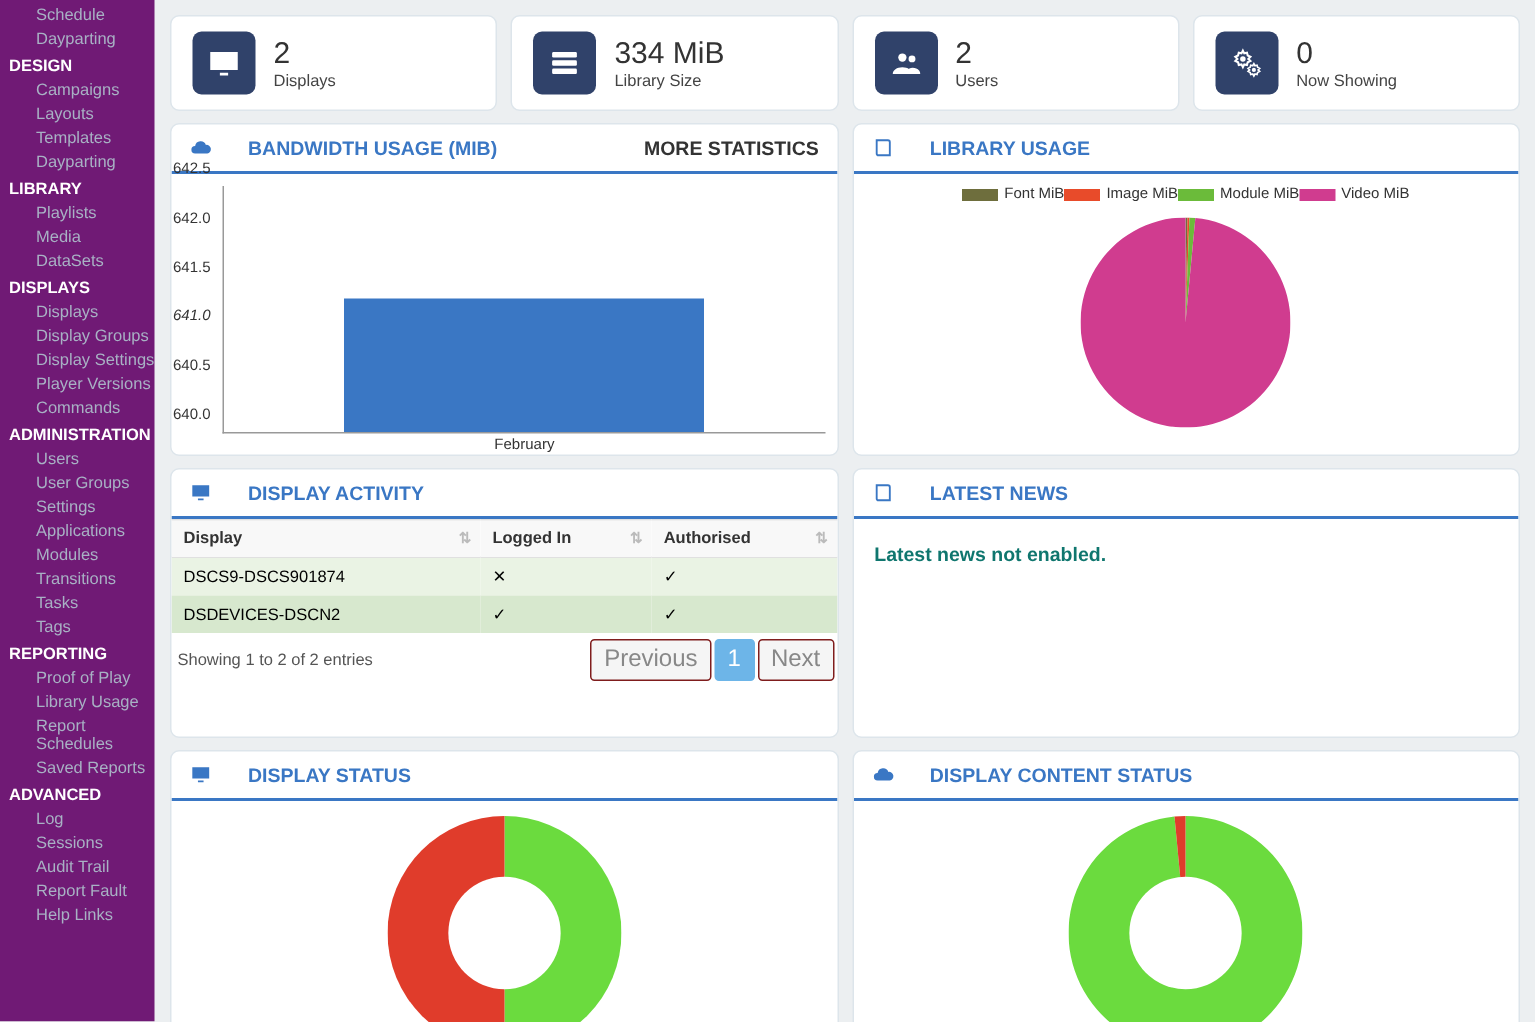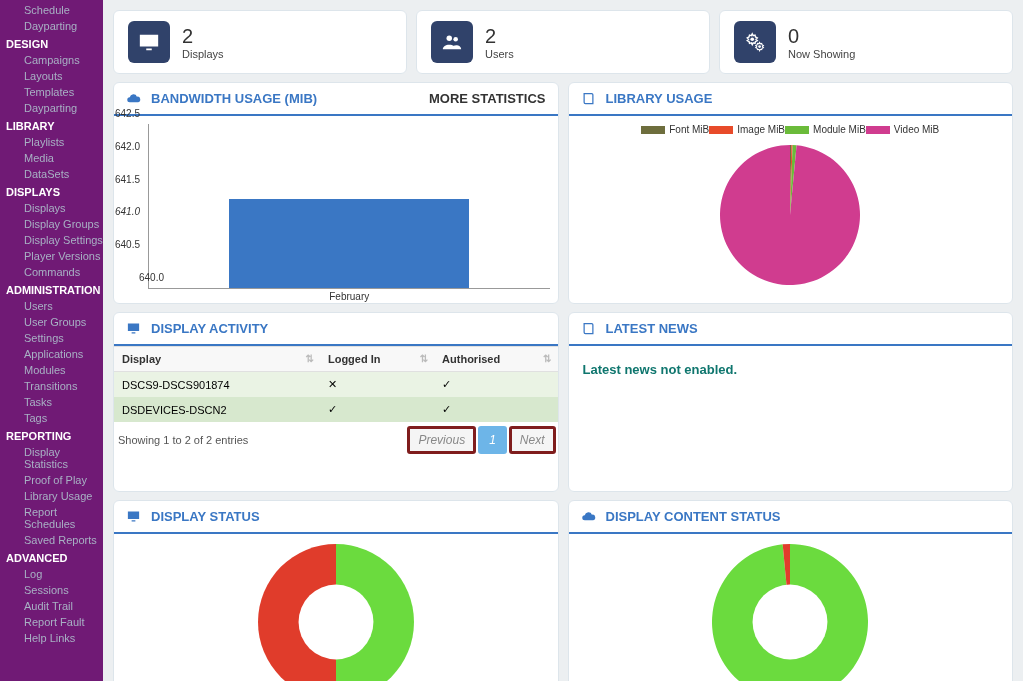--- a/index.html
+++ b/index.html
@@ -11,41 +11,41 @@
 .stats-row { display: flex; gap: 9px; margin-bottom: 8px; }
 .stat-card { flex: 1; background: #fff; border: 1px solid #dde5eb; border-radius: 6px; padding: 10px 14px; display: flex; align-items: center; gap: 12px; }
 .stat-icon { width: 42px; height: 42px; background: #30426a; border-radius: 6px; display: flex; align-items: center; justify-content: center; color: #fff; font-size: 18px; }
 .stat-icon svg { width: 22px; height: 22px; fill: #fff; }
 .stat-content { display: flex; flex-direction: column; }
 .stat-value { font-size: 20px; font-weight: 500; color: #333; }
 .stat-label { font-size: 11px; color: #444; }
 .panels-row { display: flex; gap: 9px; margin-bottom: 8px; }
 .panel { flex: 1; background: #fff; border: 1px solid #dde5eb; border-radius: 6px; overflow: hidden; }
 .panel-header { padding: 8px 12px; display: flex; align-items: center; gap: 8px; border-bottom: 2px solid #3a77c4; }
-.panel-title { color: #3a77c4; font-weight: bold; font-size: 13px; display: flex; align-items: center; gap: 10px; }
+.panel-title { color: #3a77c4; font-weight: bold; font-size: 13px; display: flex; align-items: center; gap: 24px; }
 .panel-title svg { width: 15px; height: 15px; fill: #3a77c4; }
 .panel-link { margin-left: auto; color: #333; font-weight: bold; font-size: 13px; cursor: pointer; }
 .panel-body { padding: 4px 8px 8px 8px; }
 .chart-bar { position: relative; height: 165px; border-left: 1px solid #999; border-bottom: 1px solid #999; margin-left: 26px; margin-top: 4px; }
 .chart-bar .bar { position: absolute; background: #3a77c4; bottom: 0; }
 .ytick { position: absolute; left: -34px; font-size: 10px; color: #333; transform: translateY(-50%); }
 .xtick { position: absolute; bottom: -14px; font-size: 10px; color: #333; transform: translateX(-50%); }
 .legend { display: flex; justify-content: center; padding: 4px 0; font-size: 10px; color: #333; }
 .legend span { display: flex; align-items: center; gap: 4px; }
 .legend i { width: 24px; height: 8px; display: inline-block; }
 .pie-container { display: flex; justify-content: center; padding: 6px 0 10px 0; }
 .table { width: 100%; border-collapse: collapse; font-size: 11px; }
 .table th { text-align: left; padding: 6px 8px; font-weight: bold; color: #333; border-top: 1px solid #e0e0e0; border-bottom: 1px solid #e0e0e0; background: #f8f8f8; position: relative; }
 .sort-icon { position: absolute; right: 6px; top: 6px; color: #bbb; font-size: 10px; }
 .table td { padding: 6px 8px; }
 .row-even { background: #eaf3e4; }
 .row-odd { background: #d7e8ce; }
 .table-info { font-size: 11px; color: #555; padding: 6px 2px; }
 .pagination { display: flex; justify-content: flex-end; gap: 2px; }
-.pagination button { border: 3px solid #7f1d1d; background: #f5f5f5; color: #888; padding: 4px 8px; font-size: 12px; border-radius: 3px; cursor: pointer; font-style: italic; }
+.pagination button { border: 1px solid #7f1d1d; background: #f5f5f5; color: #888; padding: 4px 8px; font-size: 16px; border-radius: 3px; cursor: pointer; }
 .pagination .active { background: #6db5e8; color: #fff; border-color: #6db5e8; }
 .news-text { font-size: 13px; font-weight: bold; color: #0f766e; padding: 12px 6px; }
 .table-footer { display: flex; justify-content: space-between; align-items: center; padding: 4px 2px; gap: 40px; }
 </style>
 </head>
 <body>
 
 <div class="sidebar" id="sidebar">
     <div class="sidebar-item">Schedule</div>
     <div class="sidebar-item">Dayparting</div>
@@ -67,21 +67,20 @@
     <div class="sidebar-heading">ADMINISTRATION</div>
     <div class="sidebar-item">Users</div>
     <div class="sidebar-item">User Groups</div>
     <div class="sidebar-item">Settings</div>
     <div class="sidebar-item">Applications</div>
     <div class="sidebar-item">Modules</div>
     <div class="sidebar-item">Transitions</div>
     <div class="sidebar-item">Tasks</div>
     <div class="sidebar-item">Tags</div>
     <div class="sidebar-heading">REPORTING</div>
-    <div class="sidebar-item">Display Statistics</div>
     <div class="sidebar-item">Proof of Play</div>
     <div class="sidebar-item">Library Usage</div>
     <div class="sidebar-item">Report Schedules</div>
     <div class="sidebar-item">Saved Reports</div>
     <div class="sidebar-heading">ADVANCED</div>
     <div class="sidebar-item">Log</div>
     <div class="sidebar-item">Sessions</div>
     <div class="sidebar-item">Audit Trail</div>
     <div class="sidebar-item">Report Fault</div>
     <div class="sidebar-item">Help Links</div>
@@ -96,20 +95,33 @@
           </svg>
         </div>
         <div class="stat-content">
           <span class="stat-value">2</span>
           <span class="stat-label">Displays</span>
         </div>
       </div>
       <div class="stat-card">
         <div class="stat-icon">
           <svg viewBox="0 0 24 24">
+            <rect x="3" y="4" width="18" height="4" rx="1"></rect>
+            <rect x="3" y="10" width="18" height="4" rx="1"></rect>
+            <rect x="3" y="16" width="18" height="4" rx="1"></rect>
+          </svg>
+        </div>
+        <div class="stat-content">
+          <span class="stat-value">334 MiB</span>
+          <span class="stat-label">Library Size</span>
+        </div>
+      </div>
+      <div class="stat-card">
+        <div class="stat-icon">
+          <svg viewBox="0 0 24 24">
             <circle cx="9" cy="8" r="3"></circle>
             <circle cx="16" cy="9" r="2.5"></circle>
             <path d="M2 20c0-3 3-5 7-5s7 2 7 5H2zm13 0c0-1.5-.5-2.8-1.3-3.8 1-.5 2-.7 2.8-.7 3 0 5.5 1.6 5.5 4.5H15z"></path>
           </svg>
         </div>
         <div class="stat-content">
           <span class="stat-value">2</span>
           <span class="stat-label">Users</span>
         </div>
       </div>
@@ -136,21 +148,21 @@
           <svg viewBox="0 0 24 24">
               <path d="M19 18H6a4 4 0 010-8 6 6 0 0111.5-1A4.5 4.5 0 0119 18z"></path>
             </svg>
           <span>BANDWIDTH USAGE (MIB)</span>
         </span>
         <span class="panel-link">MORE STATISTICS</span>
       </div>
       <div class="panel-body" style="position:relative;">
 
         <div class="chart-bar" id="bar-chart">
-            <div class="ytick" style="bottom: 0%; margin-left: 24px;">640.0</div>
+            <div class="ytick" style="bottom: 0%;">640.0</div>
             <div class="ytick" style="bottom: 20%;">640.5</div>
             <div class="ytick" style="bottom: 40%; font-style: italic;">641.0</div>
             <div class="ytick" style="bottom: 60%;">641.5</div>
             <div class="ytick" style="bottom: 80%;">642.0</div>
             <div class="ytick" style="bottom: 100%;">642.5</div>
             <div class="bar" style="left: 20%; width: 60%; height: 54%;"></div>
             <div class="xtick" style="left: 50%;">February</div>
           </div>
       </div>
     </div>

